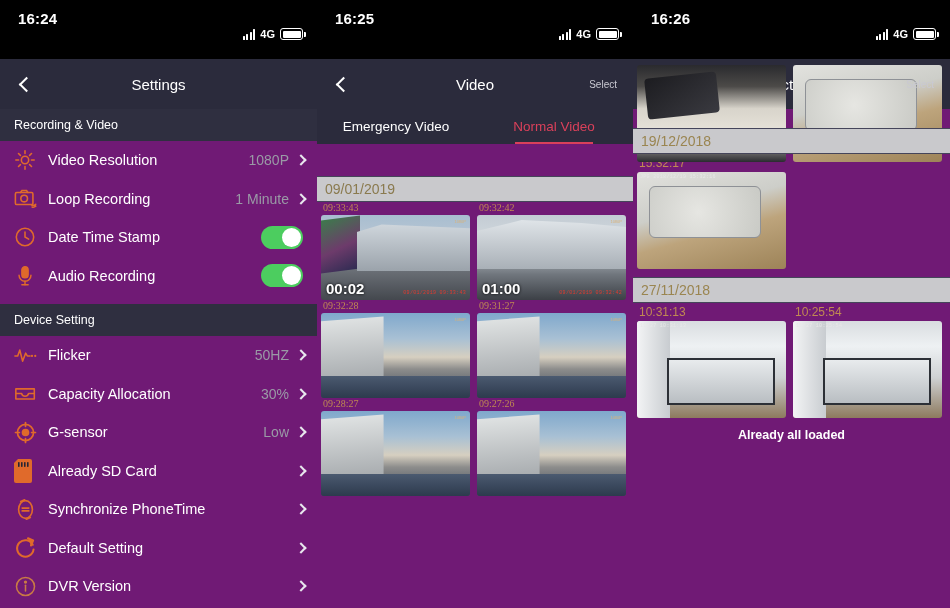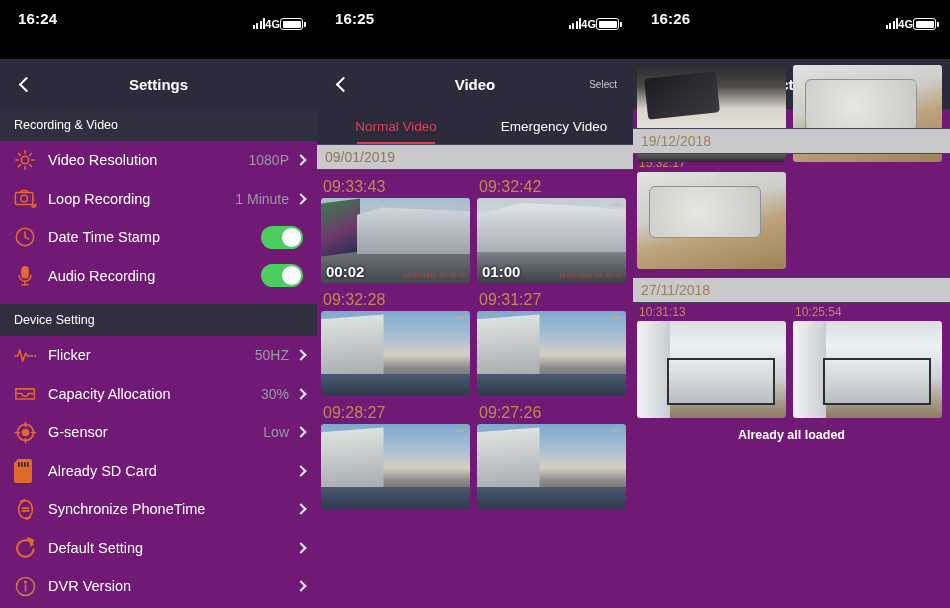--- a/index.html
+++ b/index.html
@@ -14,21 +14,21 @@
   .panel.p2 { width:316px; }
   .panel.p3 { width:317px; }
 
   
   .statusbar {
     height:59px; background:#000; color:#fff;
     display:flex; align-items:flex-start; justify-content:space-between;
     padding:10px 14px 0 18px;
   }
   .status-time { font-size:15px; font-weight:bold; letter-spacing:.2px; }
-  .status-right { display:flex; margin-top:8px; }
+  .status-right { display:flex; align-items:center; gap:5px; margin-top:18px; }
   .sig { display:flex; align-items:flex-end; gap:1.5px; height:11px; }
   .sig i { display:block; width:2px; background:#fff; border-radius:.5px; }
   .sig i:nth-child(1){height:4px}
   .sig i:nth-child(2){height:6px}
   .sig i:nth-child(3){height:8px}
   .sig i:nth-child(4){height:11px}
   .net { font-size:11px; font-weight:bold; }
   .batt { position:relative; width:23px; height:12px; border:1.4px solid #fff; border-radius:3px; padding:1.5px; }
   .batt::after { content:""; position:absolute; right:-3.5px; top:3px; width:2px; height:5px; background:#fff; border-radius:0 1px 1px 0; }
   .batt span { display:block; height:100%; background:#fff; border-radius:1px; }
@@ -40,21 +40,21 @@
   }
   .nav-back {
     width:52px; display:flex; align-items:center; justify-content:center;
     font-size:0; cursor:pointer;
   }
   .chev-l { display:inline-block; width:11px; height:11px;
     border-left:2.2px solid #fff; border-bottom:2.2px solid #fff;
     transform:rotate(45deg); }
   .nav-title {
     position:absolute; left:0; right:0; text-align:center;
-    font-size:15px; font-weight:700; pointer-events:none;
+    font-size:15px; font-weight:400; pointer-events:none;
   }
   .nav-action {
     margin-left:auto; margin-right:16px; font-size:10px;
     color:#c9c9d2; cursor:pointer; position:relative; z-index:2;
   }
 
   
   .sec-head {
     background:#2f2f40; color:#fff; font-size:12.5px;
     padding:9px 0 9px 14px;
@@ -84,28 +84,29 @@
   .tab.active::after {
     content:""; position:absolute; bottom:0; left:50%; transform:translateX(-50%);
     width:78px; height:2.5px; background:#d9405a;
   }
 
   
   .datebar {
     background:#c9c9cc; color:#8a7a4e; font-size:14px;
     padding:4px 0 4px 8px; border-top:1px solid #45455a;
     border-bottom:1px solid #45455a;
+    margin-top:32px;
   }
   .datebar.p3 { color:#9a8550; }
 
   
   .grid { padding:0; }
   .mrow { display:flex; gap:7px; padding:0 4px; }
   .cell { width:149px; }
-  .cell .ts { font-size:16px; color:#c08a52; padding:8px 0 2px 2px; }
+  .cell .ts { font-size:10px; color:#c08a52; padding:0 0 2px 2px;font-family:Liberation Serif, serif; }
   .thumb {
     position:relative; width:149px; height:85px; border-radius:3px;
     overflow:hidden; background:#555;
   }
   .thumb .dur {
     position:absolute; left:5px; bottom:3px; color:#fff; font-size:15px;
     font-weight:bold; text-shadow:0 0 3px #000;
   }
   .thumb .stamp {
     position:absolute; left:4px; bottom:4px; right:4px; font-size:5px;
@@ -361,22 +362,22 @@
 
     <div class="navbar">
       <div class="nav-back">
         <span class="chev-l"></span>
       </div>
       <div class="nav-title">Video</div>
       <div class="nav-action">Select</div>
     </div>
 
     <div class="tabs">
+      <div class="tab">Emergency Video</div>
       <div class="tab active">Normal Video</div>
-      <div class="tab">Emergency Video</div>
     </div>
 
     <div class="datebar">09/01/2019</div>
 
     <div class="grid">
 
       <div class="mrow">
         <div class="cell">
           <div class="ts">09:33:43</div>
           <div class="thumb sc-city1">

